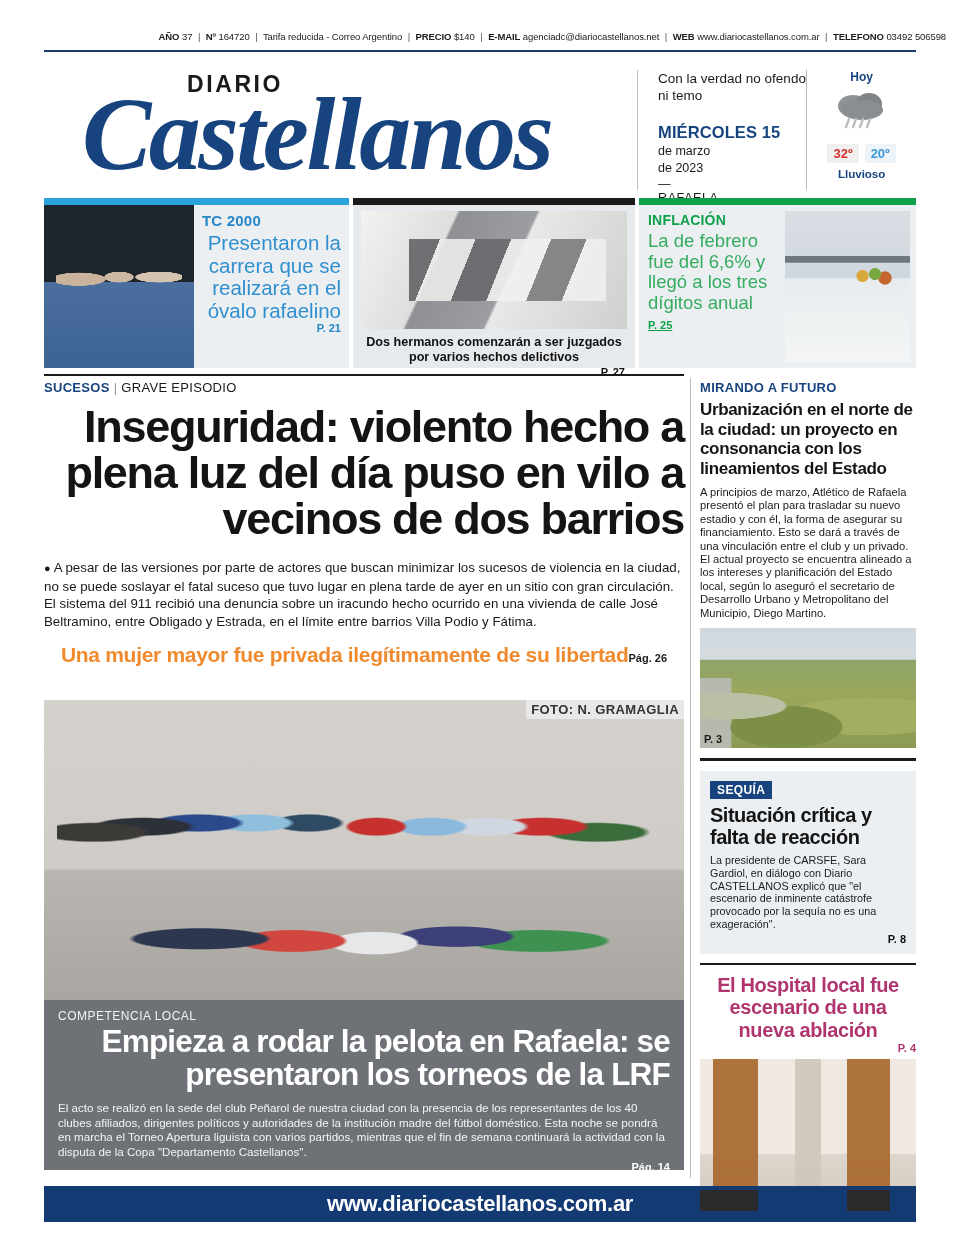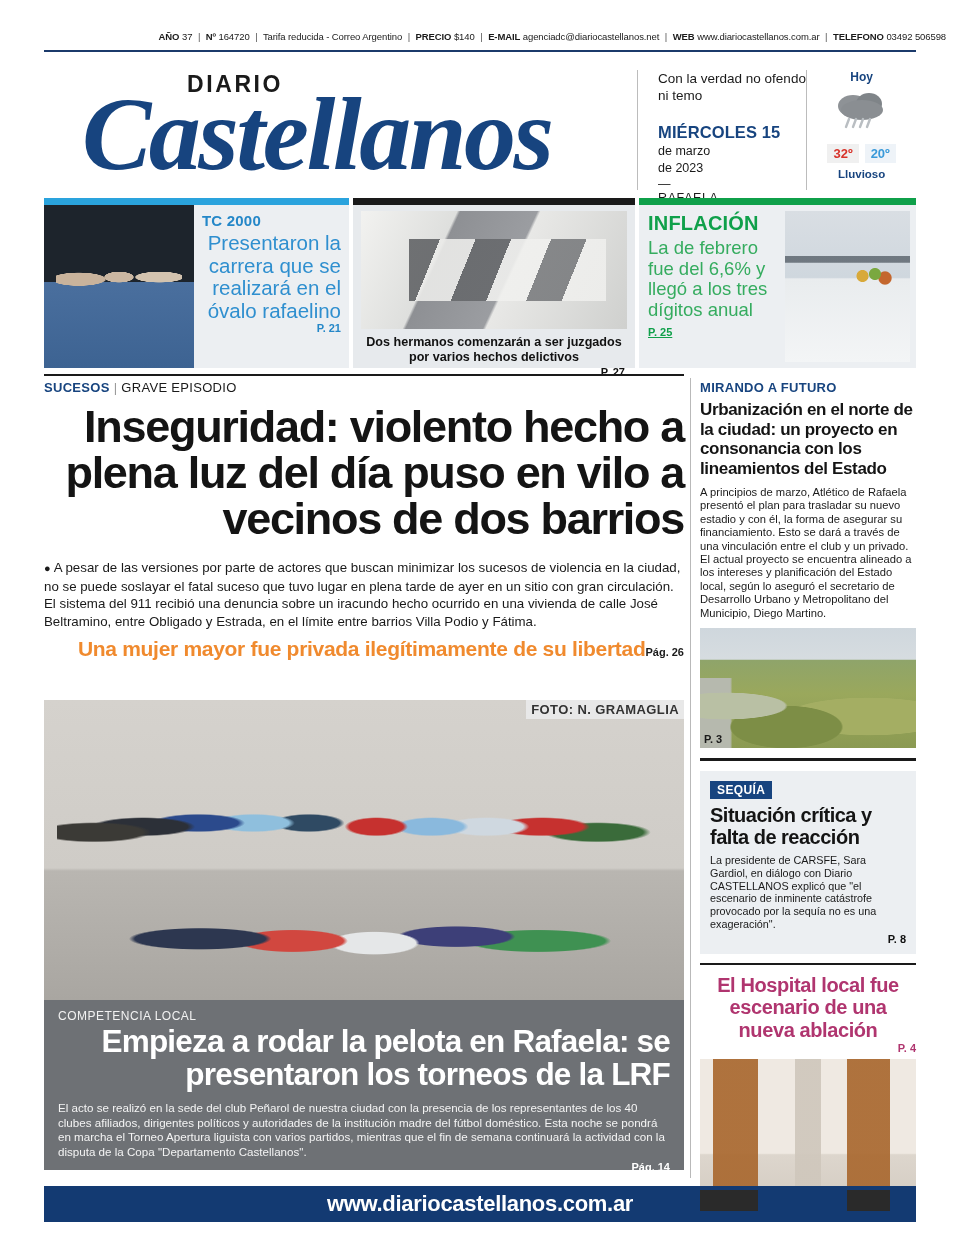--- a/index.html
+++ b/index.html
@@ -81,21 +81,21 @@
     margin-top:3px;text-align:right;font-family:"Liberation Sans",sans-serif;
   }
   .pref-blue{font-size:11px;font-weight:bold;color:#2487c8;text-align:right;}
 
   .t2photo{height:118px;margin:6px 8px 0 8px;overflow:hidden;position:relative;background:#d9dde1;}
   .t2cap{font-size:12.6px;line-height:15px;font-weight:bold;text-align:center;margin-top:6px;padding:0 8px;color:#111;}
   .pref-dark{font-size:11px;font-weight:bold;text-align:right;padding-right:10px;margin-top:1px;}
 
   .t3body{display:flex;height:163px;}
   .t3txt{width:133px;padding:7px 4px 0 9px;}
-  .kicker-green{font-size:20px;font-weight:bold;color:#0fa04a;letter-spacing:0.2px;}
+  .kicker-green{font-size:14px;font-weight:bold;color:#0fa04a;letter-spacing:0.2px;}
   .t3head{font-size:18.5px;line-height:20.5px;color:#35ac5f;margin-top:3px;}
   .pref-green{font-size:11px;font-weight:bold;color:#0fa04a;margin-top:6px;text-decoration:underline;}
   .t3photo{flex:1;margin:6px 6px 6px 0;overflow:hidden;position:relative;background:#cfd6dc;}
 
   
   .divider-h{position:absolute;left:44px;width:640px;height:2px;background:#1a1a1a;}
   .vdiv{position:absolute;left:690px;top:378px;width:1px;height:800px;background:#b9b9b9;}
 
   .main{position:absolute;left:44px;top:380px;width:640px;}
   .secline{display:flex;align-items:baseline;font-size:13px;font-weight:bold;letter-spacing:0.3px;}
@@ -104,22 +104,22 @@
   .sec-b{color:#1a1a1a;font-weight:normal;}
   .mainhead{
     font-size:45px;line-height:46px;font-weight:bold;letter-spacing:-1.3px;
     color:#141414;text-align:right;margin-top:9px;
   }
   .lead{
     font-size:13.3px;line-height:17.6px;color:#1a1a1a;margin-top:17px;text-align:left;
   }
   .lead .bullet{font-size:11px;}
   .subhead-orange{
-    font-size:21px;font-weight:bold;color:#f08a2e;margin-top:7px;letter-spacing:-0.3px;
-    display:flex;align-items:baseline;justify-content:flex-end;
+    font-size:21px;font-weight:bold;color:#f08a2e;margin-top:13px;letter-spacing:-0.3px;
+    display:flex;align-items:baseline;justify-content:center;
   }
   .pag-dark{font-size:11px;font-weight:bold;color:#1a1a1a;letter-spacing:0;}
 
   .bigphoto{
     position:absolute;left:44px;top:700px;width:640px;height:300px;overflow:hidden;background:#8d8f91;
   }
   .fotocred{
     position:absolute;right:0;top:0;background:#e8e8e8;color:#333;
     font-size:13px;font-weight:bold;letter-spacing:0.4px;padding:2px 5px;z-index:5;
   }

